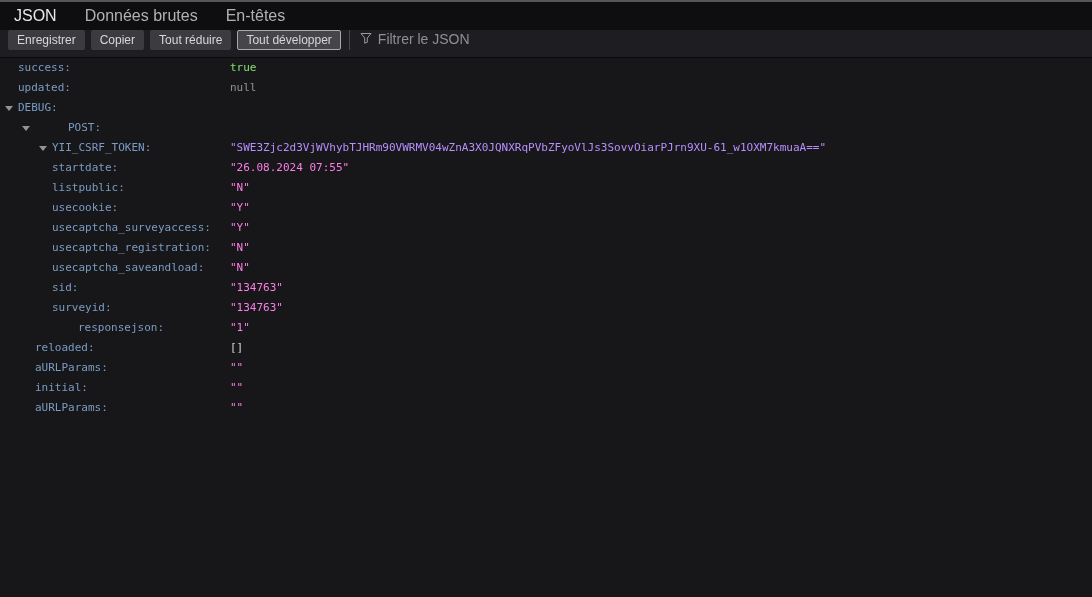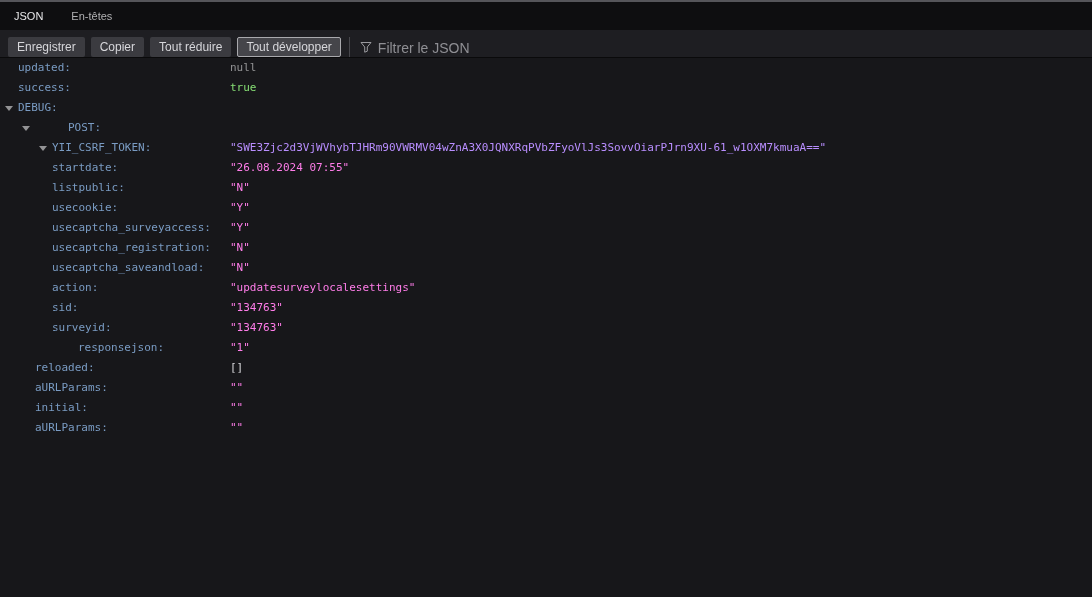--- a/index.html
+++ b/index.html
@@ -3,25 +3,25 @@
 <meta charset="utf-8">
 <style>
   * { margin:0; padding:0; box-sizing:border-box; }
   html,body { width:1092px; height:597px; overflow:hidden; }
   body { background:#17171a; font-family:"Liberation Sans", sans-serif; }
 
   .devtools { position:relative; width:1092px; height:597px; }
 
   
   .tabbar { position:relative; height:30px; background:#0e0e10; border-top:2px solid #55555a; display:flex; align-items:stretch; }
-  .tab { display:flex; align-items:center; padding:0 14px; font-size:11px; color:#b1b1b3; cursor:default; position:relative; }
+  .tab { display:flex; align-items:center; padding:0 14px; font-size:16px; color:#b1b1b3; cursor:default; position:relative; }
   .tab.active { color:#e8e8ea; }
 
   
-  .toolbar { height:28px; background:#1e1e22; border-bottom:1px solid #0a0a0b; display:flex; align-items:flex-end; padding-left:8px; }
+  .toolbar { height:28px; background:#1e1e22; border-bottom:1px solid #0a0a0b; display:flex; align-items:flex-start; padding-left:8px; }
   .tb-btn { height:20px; line-height:18px; margin-right:6px; padding:0 8px; font-size:12px; font-family:"Liberation Sans", sans-serif;
             color:#d7d7db; background:#3b3b40; border:1px solid transparent; border-radius:2px; }
   .tb-btn.focused { background:#45454a; border:1px solid #a9a9ad; }
   .tb-sep { width:1px; height:20px; background:#47474c; margin:0 6px 0 2px; }
   .filter-wrap { display:flex; align-items:center; }
   .filter-icon { display:inline-block; margin:0 6px 0 4px; }
   .filter-input { background:transparent; border:none; outline:none; font-size:14px; color:#d7d7db; width:220px; font-family:"Liberation Sans", sans-serif; }
   .filter-input::placeholder { color:#8f8f94; }
 
   
@@ -31,44 +31,45 @@
   .key { position:absolute; white-space:pre; }
   .val { position:absolute; left:230px; white-space:pre; }
 </style>
 </head>
 <body>
 
 <div class="devtools">
 
   <div class="tabbar" id="tabbar">
       <div class="tab active">JSON</div>
+      <div class="tab">Données brutes</div>
       <div class="tab">En-têtes</div>
     </div>
 
   <div class="toolbar" id="toolbar">
     <span id="btn-slot"><button class="tb-btn">Enregistrer</button><button class="tb-btn">Copier</button><button class="tb-btn">Tout réduire</button><button class="tb-btn focused">Tout développer</button></span>
     <span class="tb-sep"></span>
     <span class="filter-wrap">
       <span class="filter-icon">
         <svg width="12" height="12" viewBox="0 0 12 12">
           <path d="M1 1.5 H11 L7.3 6 V10.2 L4.7 11.2 V6 Z" fill="none" stroke="#9a9a9e" stroke-width="1"></path>
         </svg>
       </span>
       <input class="filter-input" type="text" placeholder="Filtrer le JSON" style="">
     </span>
   </div>
 
   <div class="tree" id="tree">
       <div class="row">
+        <span class="key" style="left: 18px; color: rgb(122, 156, 196);">success:</span>
+        <span class="val" style="color: rgb(134, 222, 116);">true</span>
+      </div>
+      <div class="row">
         <span class="key" style="left: 18px; color: rgb(122, 156, 196);">updated:</span>
         <span class="val" style="color: rgb(147, 147, 149);">null</span>
-      </div>
-      <div class="row">
-        <span class="key" style="left: 18px; color: rgb(122, 156, 196);">success:</span>
-        <span class="val" style="color: rgb(134, 222, 116);">true</span>
       </div>
       <div class="row">
         <span class="twisty" style="left: 5px; border-top-color: rgb(147, 147, 149);"></span>
         <span class="key" style="left: 18px; color: rgb(122, 156, 196);">DEBUG:</span>
       </div>
       <div class="row">
         <span class="twisty" style="left: 22px; border-top-color: rgb(147, 147, 149);"></span>
         <span class="key" style="left: 35px; color: rgb(122, 156, 196); margin-left: 33px;">POST:</span>
       </div>
       <div class="row">
@@ -94,24 +95,20 @@
       </div>
       <div class="row">
         <span class="key" style="left: 52px; color: rgb(122, 156, 196);">usecaptcha_registration:</span>
         <span class="val" style="color: rgb(255, 125, 233);">"N"</span>
       </div>
       <div class="row">
         <span class="key" style="left: 52px; color: rgb(122, 156, 196);">usecaptcha_saveandload:</span>
         <span class="val" style="color: rgb(255, 125, 233);">"N"</span>
       </div>
       <div class="row">
-        <span class="key" style="left: 52px; color: rgb(122, 156, 196);">action:</span>
-        <span class="val" style="color: rgb(255, 125, 233);">"updatesurveylocalesettings"</span>
-      </div>
-      <div class="row">
         <span class="key" style="left: 52px; color: rgb(122, 156, 196);">sid:</span>
         <span class="val" style="color: rgb(255, 125, 233);">"134763"</span>
       </div>
       <div class="row">
         <span class="key" style="left: 52px; color: rgb(122, 156, 196);">surveyid:</span>
         <span class="val" style="color: rgb(255, 125, 233);">"134763"</span>
       </div>
       <div class="row">
         <span class="key" style="left: 52px; color: rgb(122, 156, 196); margin-left: 26px;">responsejson:</span>
         <span class="val" style="color: rgb(255, 125, 233);">"1"</span>

